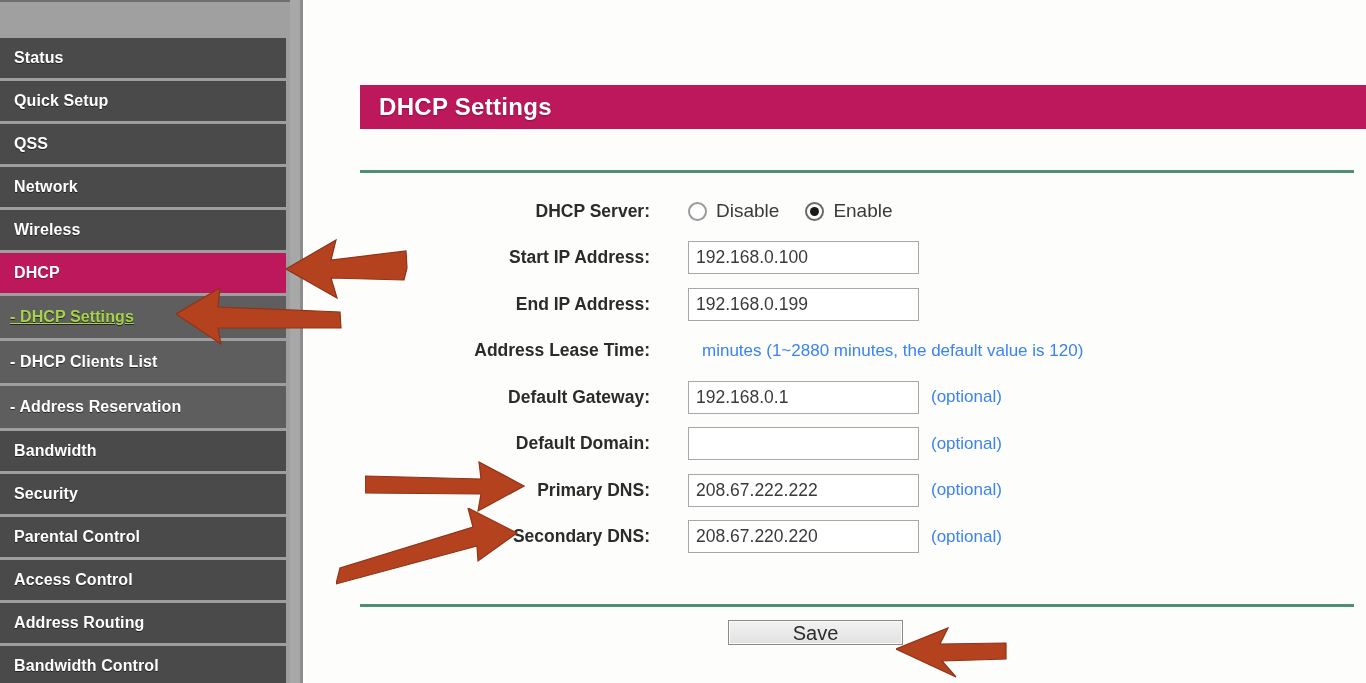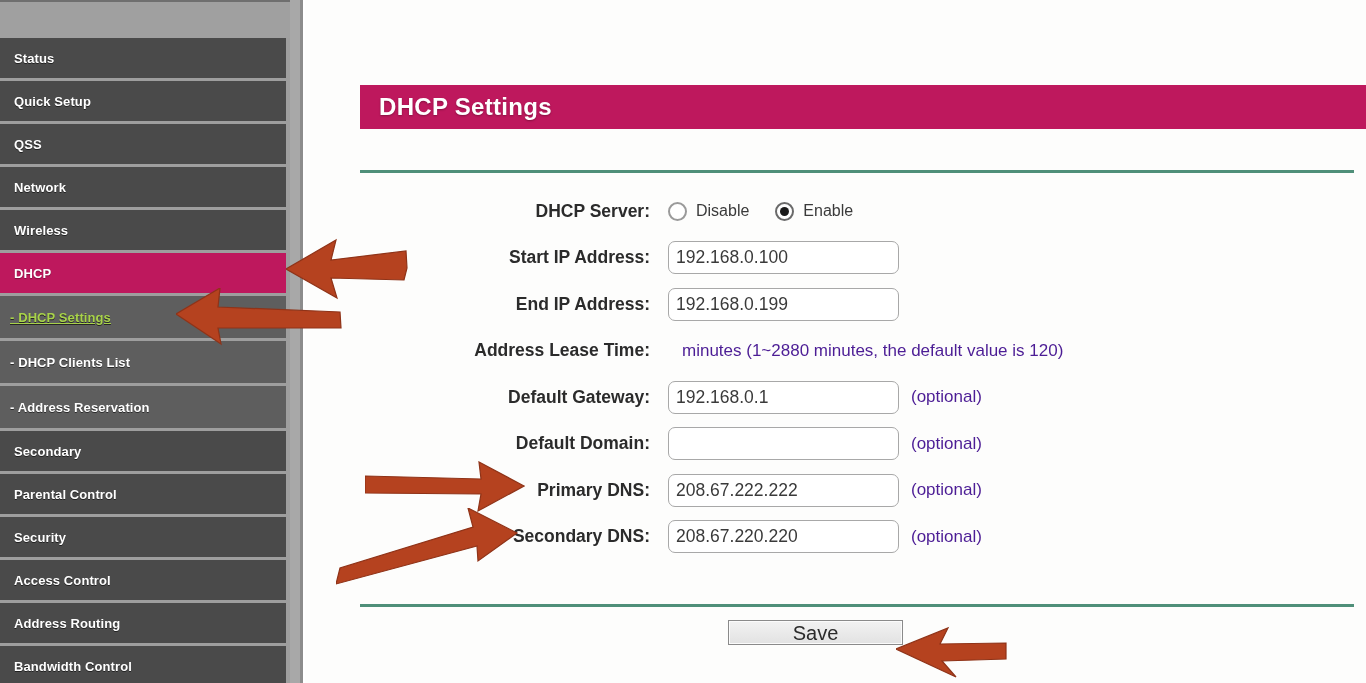--- a/index.html
+++ b/index.html
@@ -43,21 +43,21 @@
     height:40px;
     margin-bottom:3px;
     background:#4a4a4a;
     display:flex; align-items:center;
     padding-left:14px;
     cursor:pointer;
     width:286px;
   }
   .menu-item .label {
     color:#ffffff;
-    font-size:13px;
+    font-size:16px;
     font-weight:bold;
     letter-spacing:0.1px;
     text-shadow:0 1px 0 rgba(0,0,0,0.55);
     white-space:nowrap;
   }
   .menu-item.sub {
     background:#5e5e5e;
     height:42px;
     padding-left:10px;
   }
@@ -100,20 +100,21 @@
   #rule-top { top:170px; }
   #rule-bottom { top:604px; }
 
   
   #form { position:absolute; left:0; top:188px; right:0; }
   .row {
     position:relative;
     height:46.5px;
     display:flex;
     align-items:center;
+    gap:20px;
   }
   .row .flabel {
     width:363px;
     text-align:right;
     padding-right:18px;
     font-size:17.5px;
     font-weight:bold;
     color:#2b2b2b;
     white-space:nowrap;
   }
@@ -122,27 +123,27 @@
   .txt {
     height:33px;
     background:#ffffff;
     border:1px solid #a8a8a8;
     font-family:"Liberation Sans", sans-serif;
     font-size:17.5px;
     color:#3a3a3a;
     padding:0 7px;
     outline:none;
   }
-  .txt.wide  { width:231px;border-radius:7px; }
+  .txt.wide  { width:231px; }
   .txt.small { width:114px; }
 
   .hint {
     margin-left:12px;
     font-size:17px;
-    color:#4c1d95;
+    color:#3b82f6;
     white-space:nowrap;
   }
   .hint.lease { margin-left:14px; }
 
   
   .radio-grp { display:flex; align-items:center; gap:0; }
   .radio-wrap { display:flex; align-items:center; cursor:pointer; }
   .radio {
     width:19px; height:19px; border-radius:50%;
     border:2px solid #9a9a9a;
@@ -152,21 +153,21 @@
     flex:0 0 auto;
   }
   .radio.on { border-color:#6a6a6a; }
   .radio.on::after {
     content:"";
     position:absolute; left:3px; top:3px;
     width:9px; height:9px; border-radius:50%;
     background:#1a1a1a;
   }
   .radio-label {
-    font-size:16px;
+    font-size:19px;
     color:#3a3a3a;
     margin-left:9px;
     white-space:nowrap;
     text-align:right;
   }
   .radio-wrap.second { margin-left:26px; }
 
   
   #save-wrap { position:absolute; left:0; top:620px; width:100%; }
   #save-btn {
@@ -214,27 +215,27 @@
         <div class="menu-item sub selected">
           <span class="label">- DHCP Settings</span>
         </div>
         <div class="menu-item sub">
           <span class="label">- DHCP Clients List</span>
         </div>
         <div class="menu-item sub">
           <span class="label">- Address Reservation</span>
         </div>
         <div class="menu-item">
-          <span class="label">Secondary</span>
+          <span class="label">Bandwidth</span>
+        </div>
+        <div class="menu-item">
+          <span class="label">Security</span>
         </div>
         <div class="menu-item">
           <span class="label">Parental Control</span>
-        </div>
-        <div class="menu-item">
-          <span class="label">Security</span>
         </div>
         <div class="menu-item">
           <span class="label">Access Control</span>
         </div>
         <div class="menu-item">
           <span class="label">Address Routing</span>
         </div>
         <div class="menu-item">
           <span class="label">Bandwidth Control</span>
         </div>

